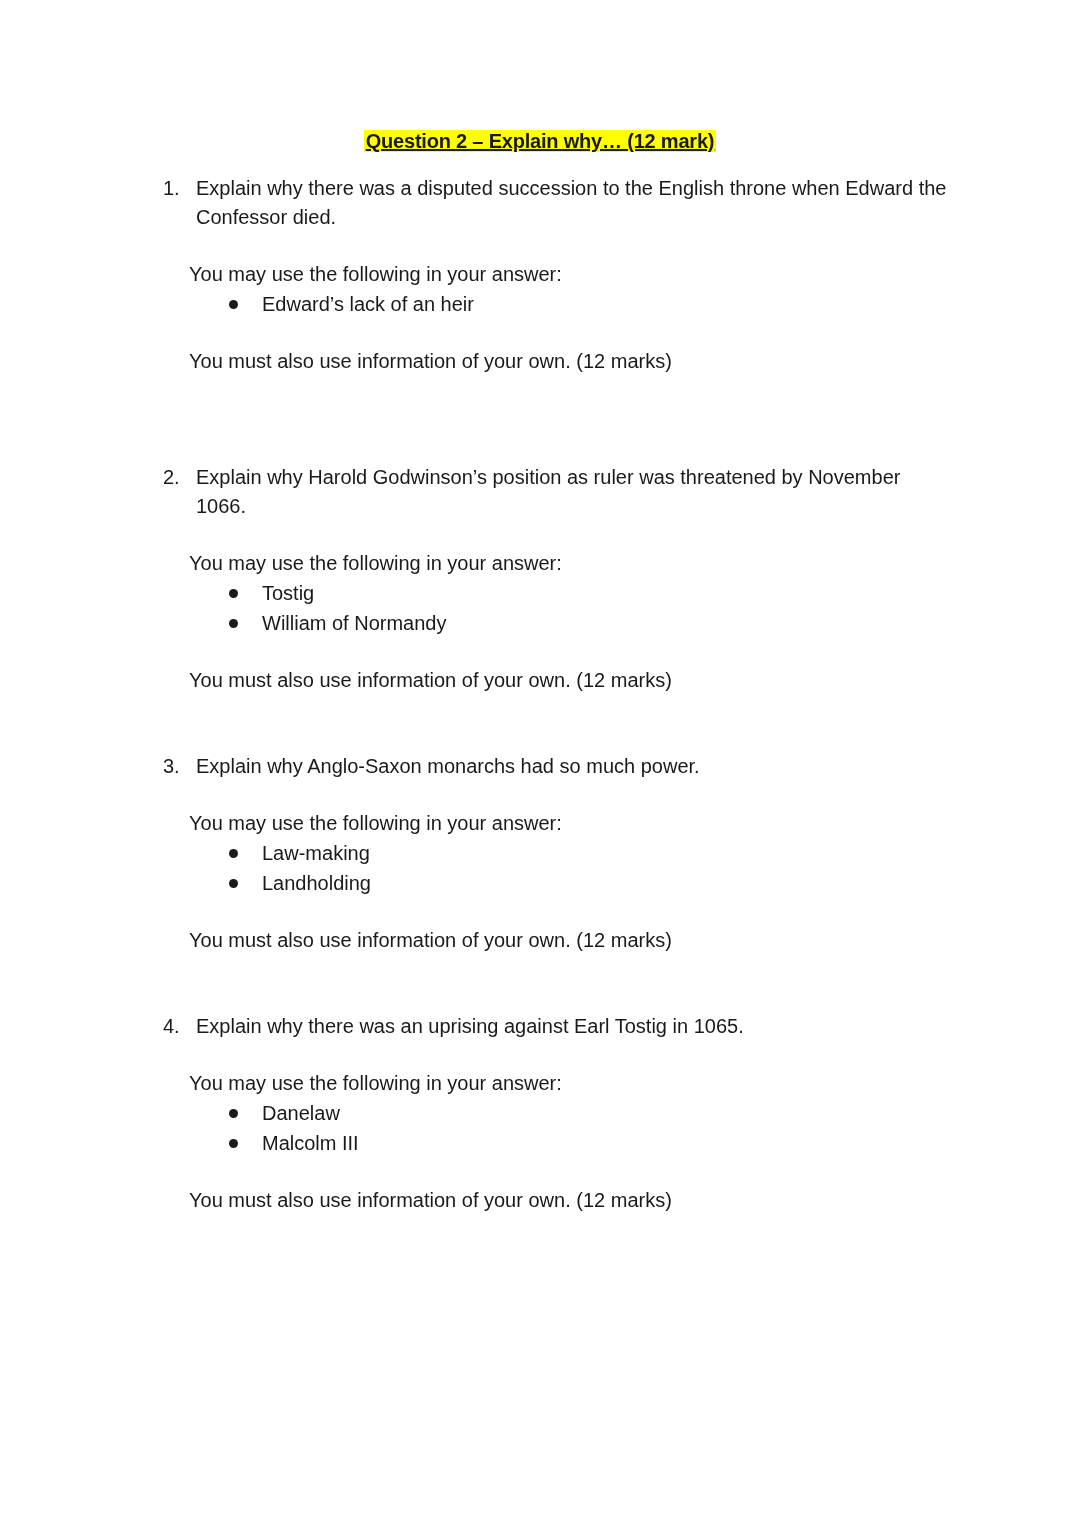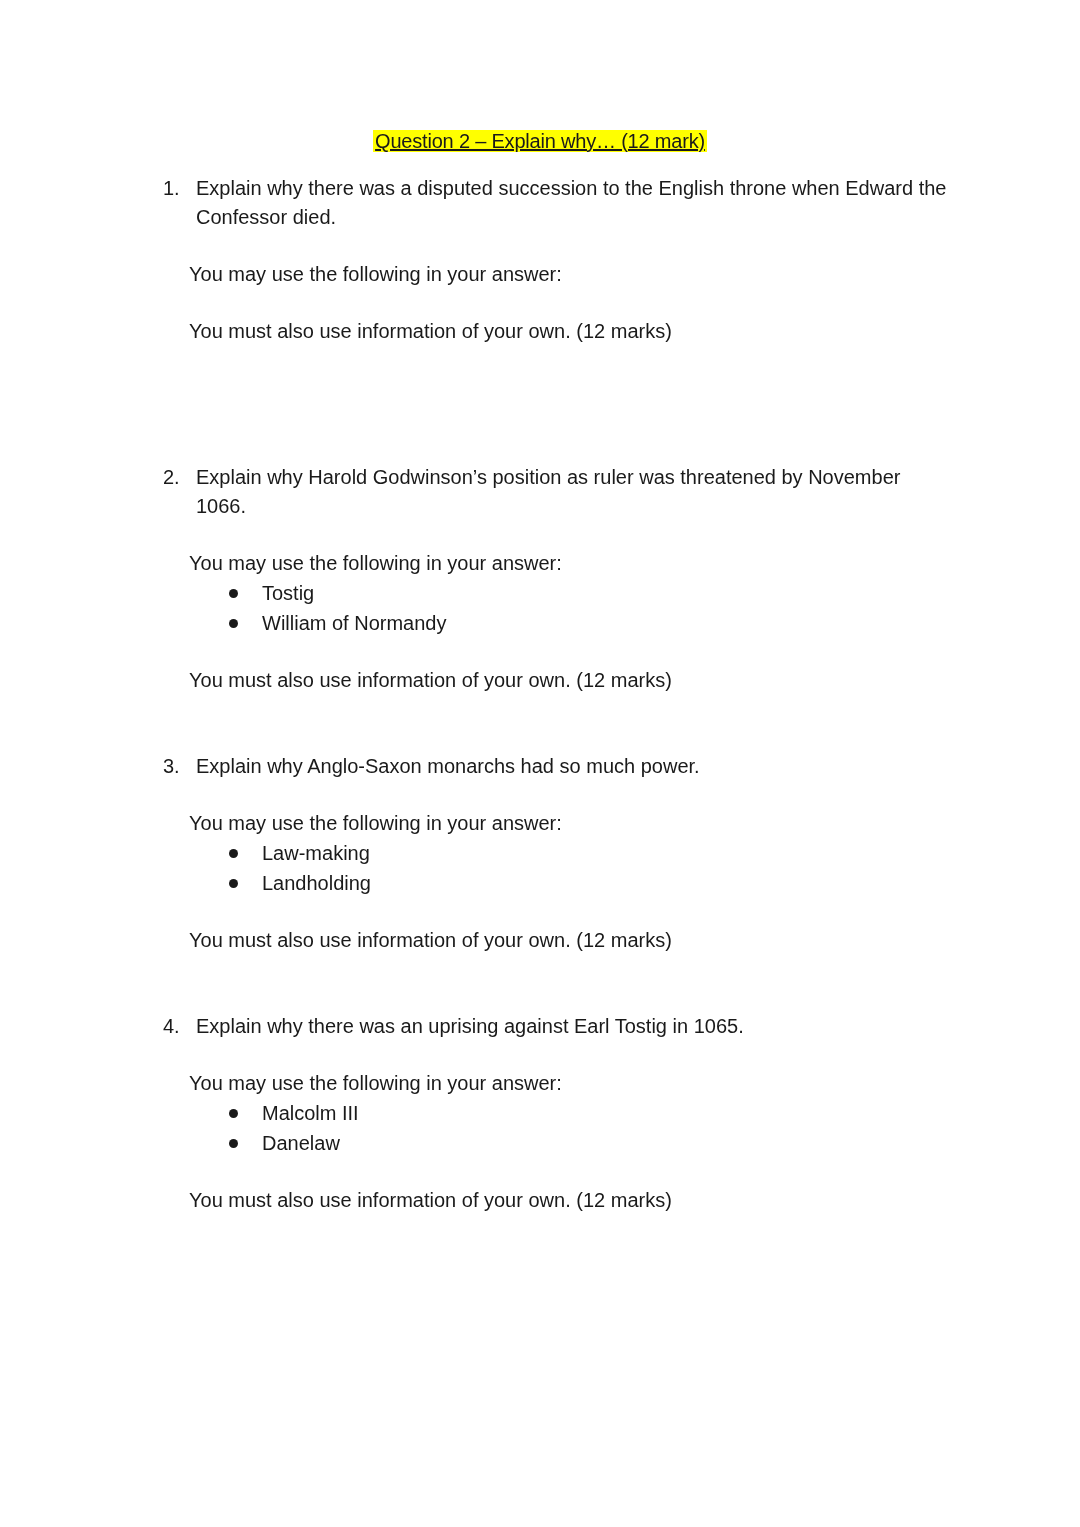--- a/index.html
+++ b/index.html
@@ -1,19 +1,19 @@
 <!DOCTYPE html>
 <html><head>
 <meta charset="utf-8">
 <style>
   html, body { margin: 0; padding: 0; background: #ffffff; }
   body { width: 1080px; height: 1527px; position: relative; overflow: hidden;
          font-family: "Liberation Sans", sans-serif; color: #1a1a1a; }
   .title-wrap { position: absolute; top: 130px; left: 0; width: 1080px; text-align: center; }
-  .title { background: #ffff00; font-weight: normal; text-decoration: underline; font-size: 20px; padding: 0 2px; letter-spacing: -0.2px; }
+  .title { background: #ffff00; font-weight: bold; text-decoration: underline; font-size: 20px; padding: 0 2px; letter-spacing: -0.2px; }
   .q { position: absolute; left: 163px; width: 800px; font-size: 20px; line-height: 29px; }
   .q-row { display: flex; }
   .q-num { width: 33px; flex: none; }
   .q-text { flex: 1; }
   .indent { margin-left: 26px; }
   .gap { height: 28px; }
   ul { list-style: none; margin: 0; padding: 0; margin-left: 33px; }
   li { display: flex; height: 30px; align-items: center; }
   .dot { width: 9px; height: 9px; border-radius: 50%; background: #1a1a1a; margin-left: 33px; margin-right: 24px; }
   b { font-weight: normal; }
@@ -26,20 +26,24 @@
 </div>
 
 <div class="q" style="top:174px;">
   <div class="q-row">
     <span class="q-num">1.</span>
     <span class="q-text">Explain why there was a disputed succession to the English throne when Edward the Confessor died.</span>
   </div>
   <div class="gap"></div>
   <div class="indent">You may use the following in your answer:</div>
   <ul>
+    <li>
+        <span class="dot"></span>
+        <span>Edward’s lack of an heir</span>
+      </li>
   </ul>
   <div class="gap"></div>
   <div class="indent"><span>You </span><b>must</b><span> also use information of your own. (12 marks)</span></div>
 </div>
 
 <div class="q" style="top:463px;">
   <div class="q-row">
     <span class="q-num">2.</span>
     <span class="q-text" style="width:720px; flex:none;">Explain why Harold Godwinson’s position as ruler was threatened by November 1066.</span>
   </div>
@@ -83,22 +87,22 @@
 <div class="q" style="top:1012px;">
   <div class="q-row">
     <span class="q-num">4.</span>
     <span class="q-text">Explain why there was an uprising against Earl Tostig in 1065.</span>
   </div>
   <div class="gap"></div>
   <div class="indent">You may use the following in your answer:</div>
   <ul>
     <li>
         <span class="dot"></span>
-        <span>Malcolm III</span>
+        <span>Danelaw</span>
       </li>
     <li>
         <span class="dot"></span>
-        <span>Danelaw</span>
+        <span>Malcolm III</span>
       </li>
   </ul>
   <div class="gap"></div>
   <div class="indent"><span>You </span><b>must</b><span> also use information of your own. (12 marks)</span></div>
 </div>
 
 </body></html>

